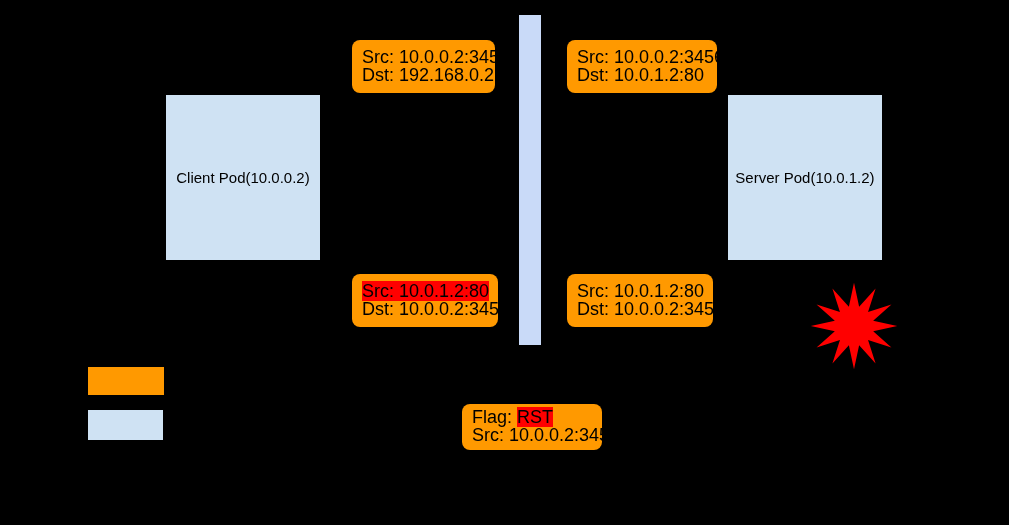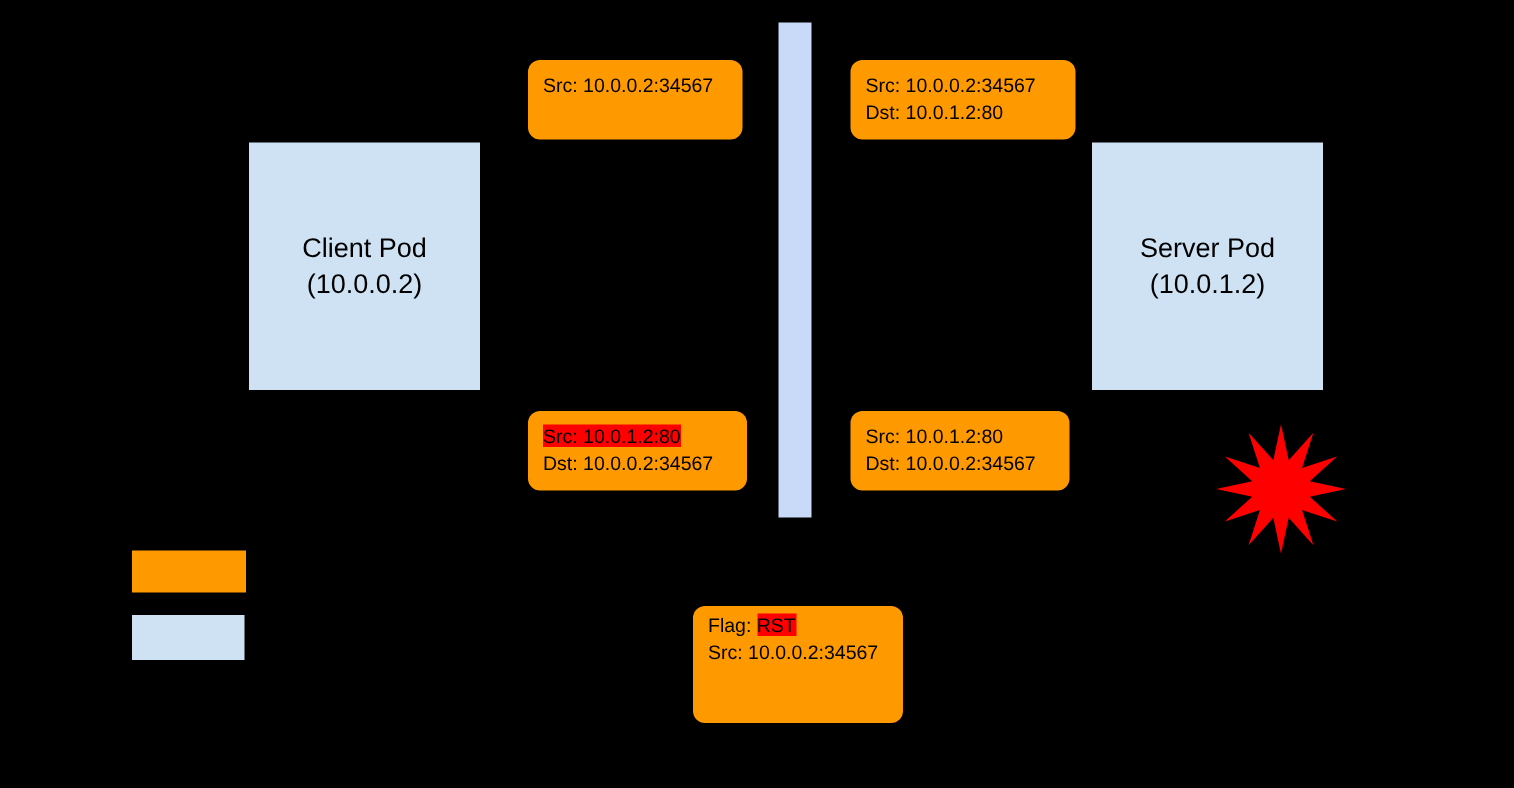--- a/index.html
+++ b/index.html
@@ -10,52 +10,52 @@
     background: var(--background, #000000);
     font-family: "Liberation Sans", sans-serif;
     overflow: hidden;
   }
   .pod {
     position: absolute;
     width: 154px;
     height: 165px;
     background: var(--pod-fill, #cfe2f3);
     display: flex;
-    flex-direction: column;
+    flex-direction: row;
     align-items: center;
     justify-content: center;
     color: #000;
-    font-size: 18px;
+    font-size: 15px;
     line-height: 1.3;
     text-align: center;
   }
   .pod-client { left: 166px; top: 95px; }
   .pod-server { left: 728px; top: 95px; }
   .bar {
     position: absolute;
     left: 519px; top: 15px;
     width: 22px; height: 330px;
     background: var(--bar-fill, #c9daf8);
   }
   .packet {
     position: absolute;
     background: var(--packet-fill, #ff9900);
     border-radius: 8px;
     color: #000;
-    font-size: 13px;
+    font-size: 18px;
     line-height: 18px;
     padding: 8px 10px;
     box-sizing: border-box;
     white-space: nowrap;
   }
   .pkt-request-pre  { left: 352px; top: 40px;  width: 143px; height: 53px; }
   .pkt-request-post { left: 567px; top: 40px;  width: 150px; height: 53px; }
   .pkt-reply-post   { left: 352px; top: 274px; width: 146px; height: 53px; }
   .pkt-reply-pre    { left: 567px; top: 274px; width: 146px; height: 53px; }
-  .pkt-rst          { left: 462px; top: 404px; width: 140px; height: 78px; padding: 4px 10px; }
+  .pkt-rst          { left: 462px; top: 404px; width: 140px; height: 46px; padding: 4px 10px; }
   .hl { background: var(--highlight, #ff0000); }
   .burst {
     position: absolute;
     left: 808px; top: 281px;
     width: 92px; height: 90px;
   }
   .burst polygon { fill: var(--burst, #ff0000); }
   .legend-swatch { position: absolute; }
   .legend-packet { left: 88px; top: 367px; width: 76px; height: 28px; background: var(--packet-fill, #ff9900); }
   .legend-pod    { left: 88px; top: 410px; width: 75px; height: 30px; background: var(--pod-fill, #cfe2f3); }
@@ -72,20 +72,21 @@
     <div>(10.0.0.2)</div>
   </div>
 
   <div class="pod pod-server">
     <div>Server Pod</div>
     <div>(10.0.1.2)</div>
   </div>
 
   <div class="packet pkt-request-pre">
     <div>Src: 10.0.0.2:34567</div>
+    <div>Dst: 192.168.0.2:80</div>
   </div>
 
   <div class="packet pkt-request-post">
     <div>Src: 10.0.0.2:34567</div>
     <div>Dst: 10.0.1.2:80</div>
   </div>
 
   <div class="packet pkt-reply-post">
     <div><span class="hl">Src: 10.0.1.2:80</span></div>
     <div>Dst: 10.0.0.2:34567</div>

